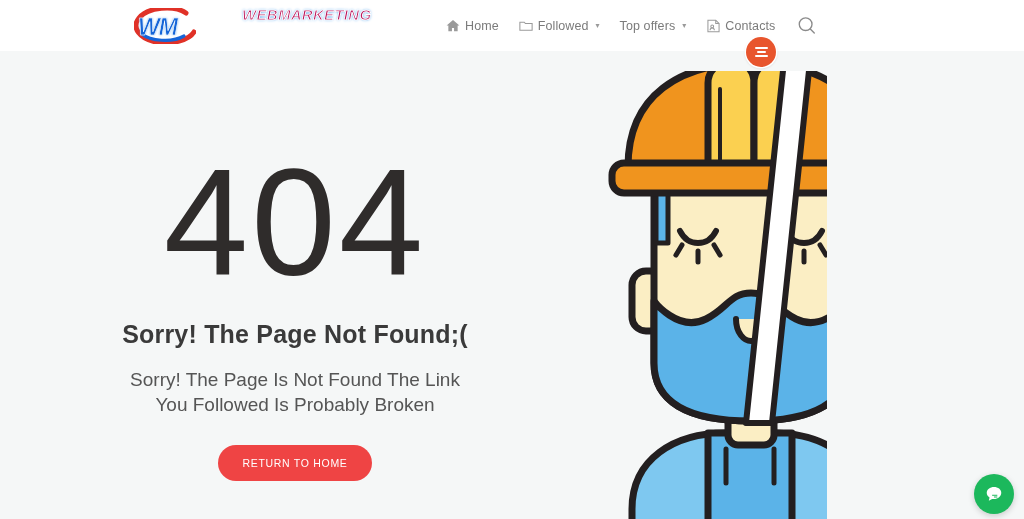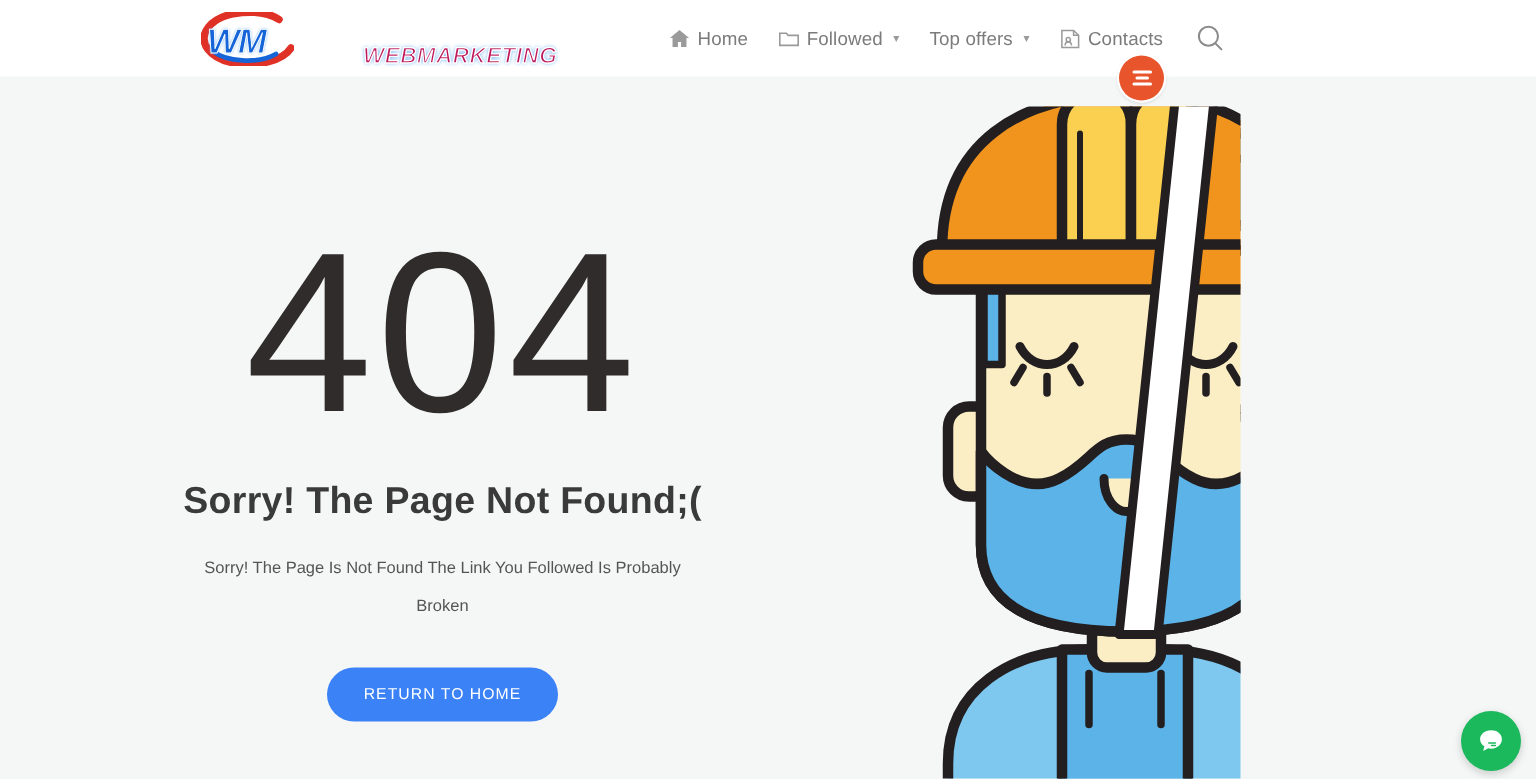--- a/index.html
+++ b/index.html
@@ -14,21 +14,21 @@
   #header{
     position:absolute; left:0; top:0;
     width:1024px; height:51px;
     background:#ffffff;
     z-index:40;
   }
 
   #logo{
     position:absolute; left:134px; top:6px;
     width:165px; height:40px;
-    display:flex; align-items:flex-end;
+    display:flex; align-items:flex-start;
   }
   #logo-mark{
     position:relative;
     width:62px; height:40px;
     flex:none;
   }
   #logo-wm{
     position:absolute; left:4px; top:8px;
     font-size:23px; font-weight:bold; font-style:italic;
     letter-spacing:-1px;
@@ -129,30 +129,30 @@
   }
   #sorry-title{
     margin-top:22px;
     font-size:25px;
     font-weight:700;
     color:#3a3a3a;
     letter-spacing:0.2px;
   }
   #sorry-desc{
     margin-top:18px;
-    font-size:11px;
+    font-size:19px;
     line-height:25px;
     color:#555555;
     width:330px;
     margin-left:auto; margin-right:auto;
   }
   #home-btn{
     display:inline-block;
     margin-top:28px;
-    background:#3b82f6;
+    background:#ef4444;
     color:#ffffff;
     font-size:10.5px;
     letter-spacing:0.7px;
     padding:12px 24px;
     border:none;
     border-radius:24px;
     cursor:pointer;
     font-family:"Liberation Sans", sans-serif;
   }
 

